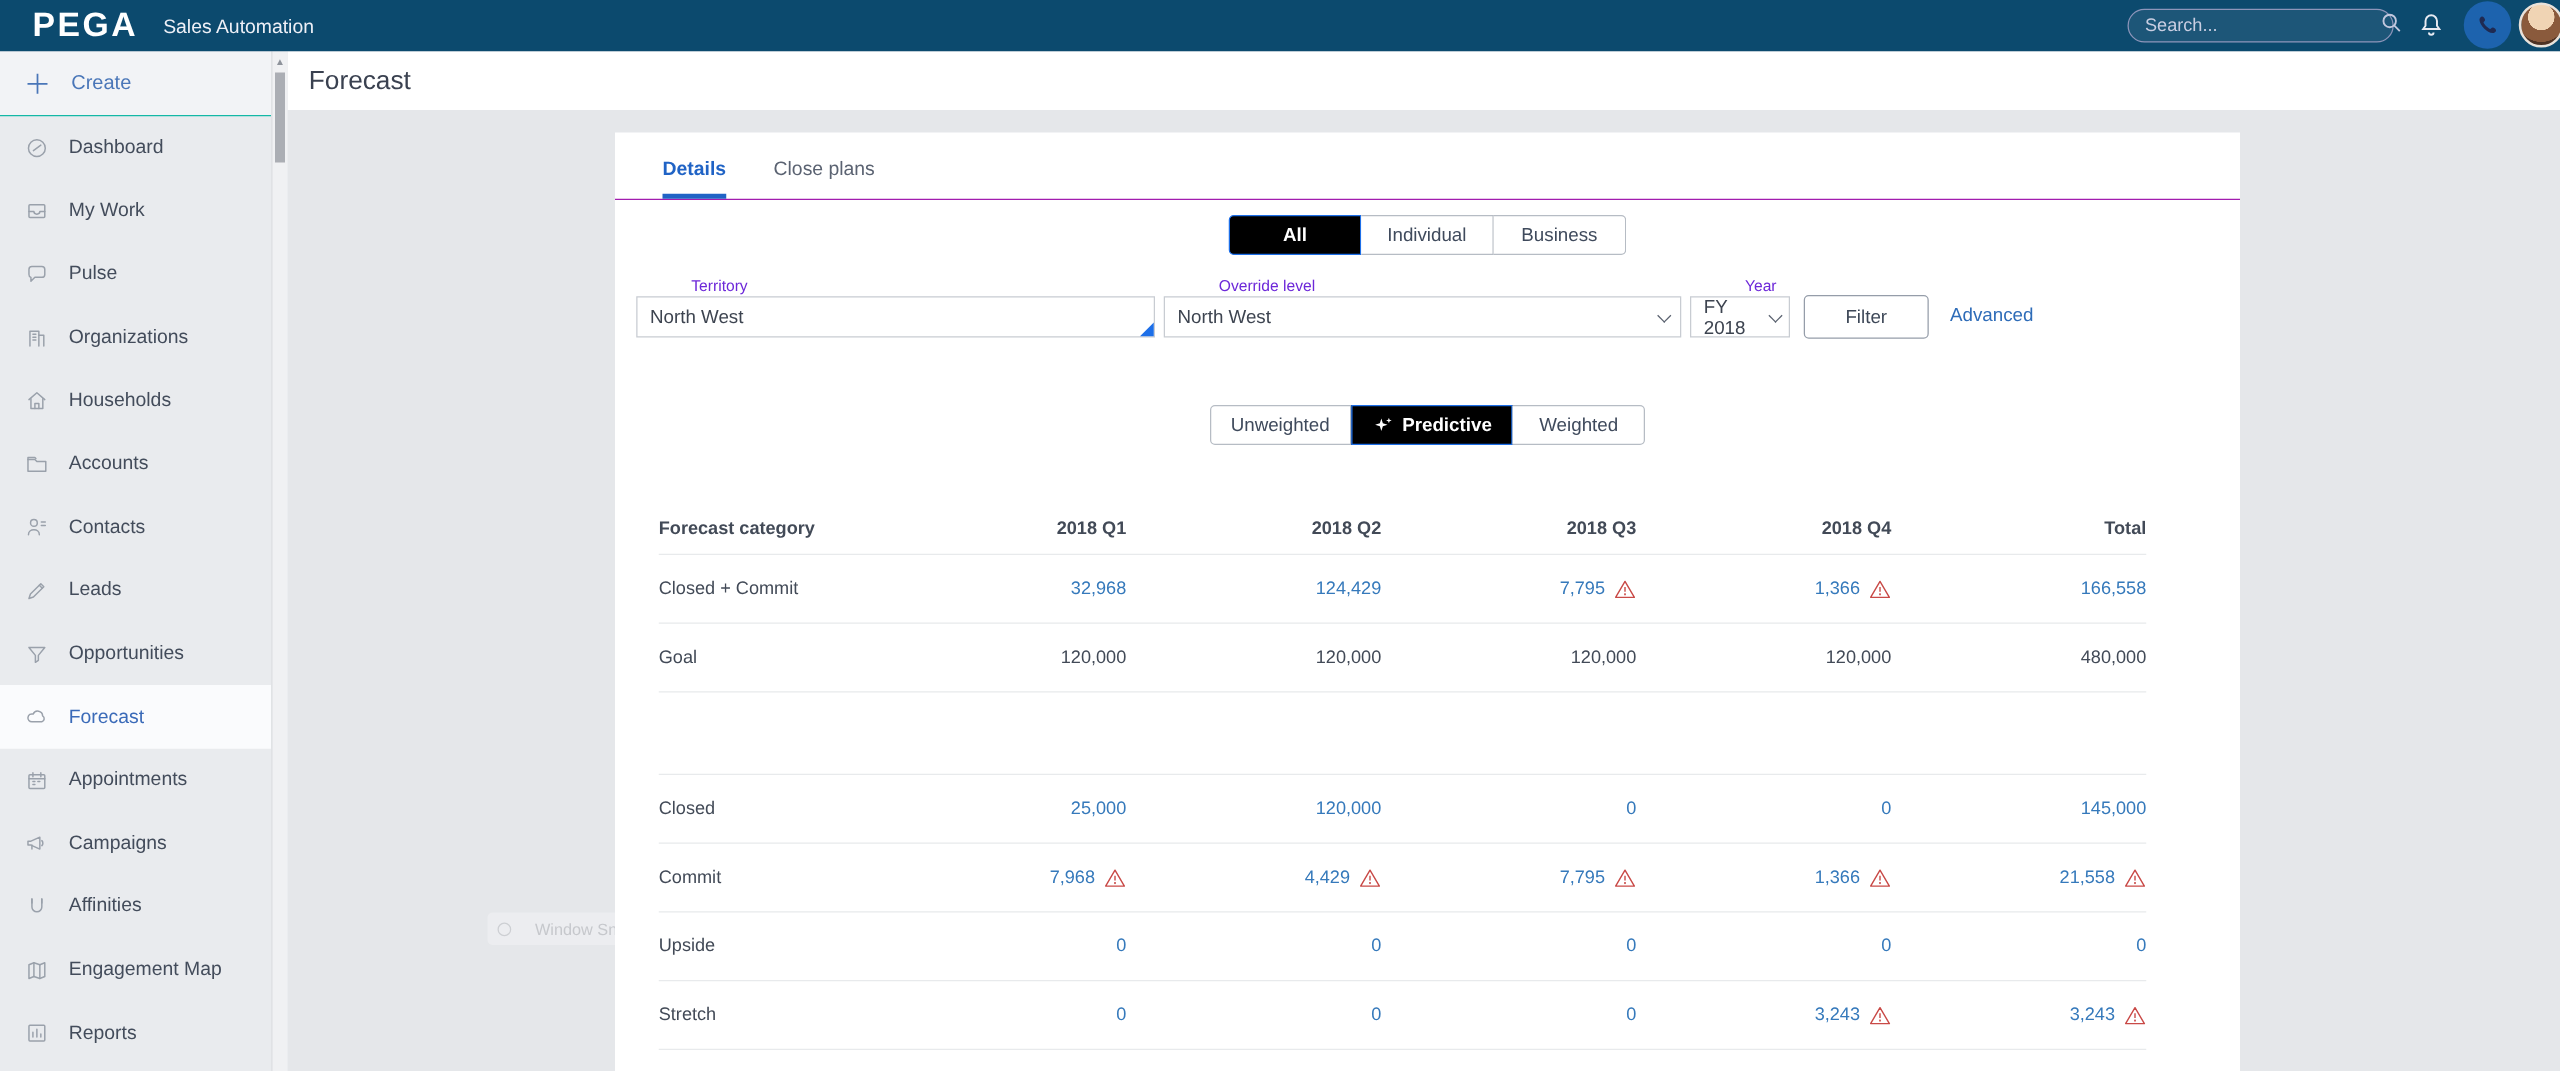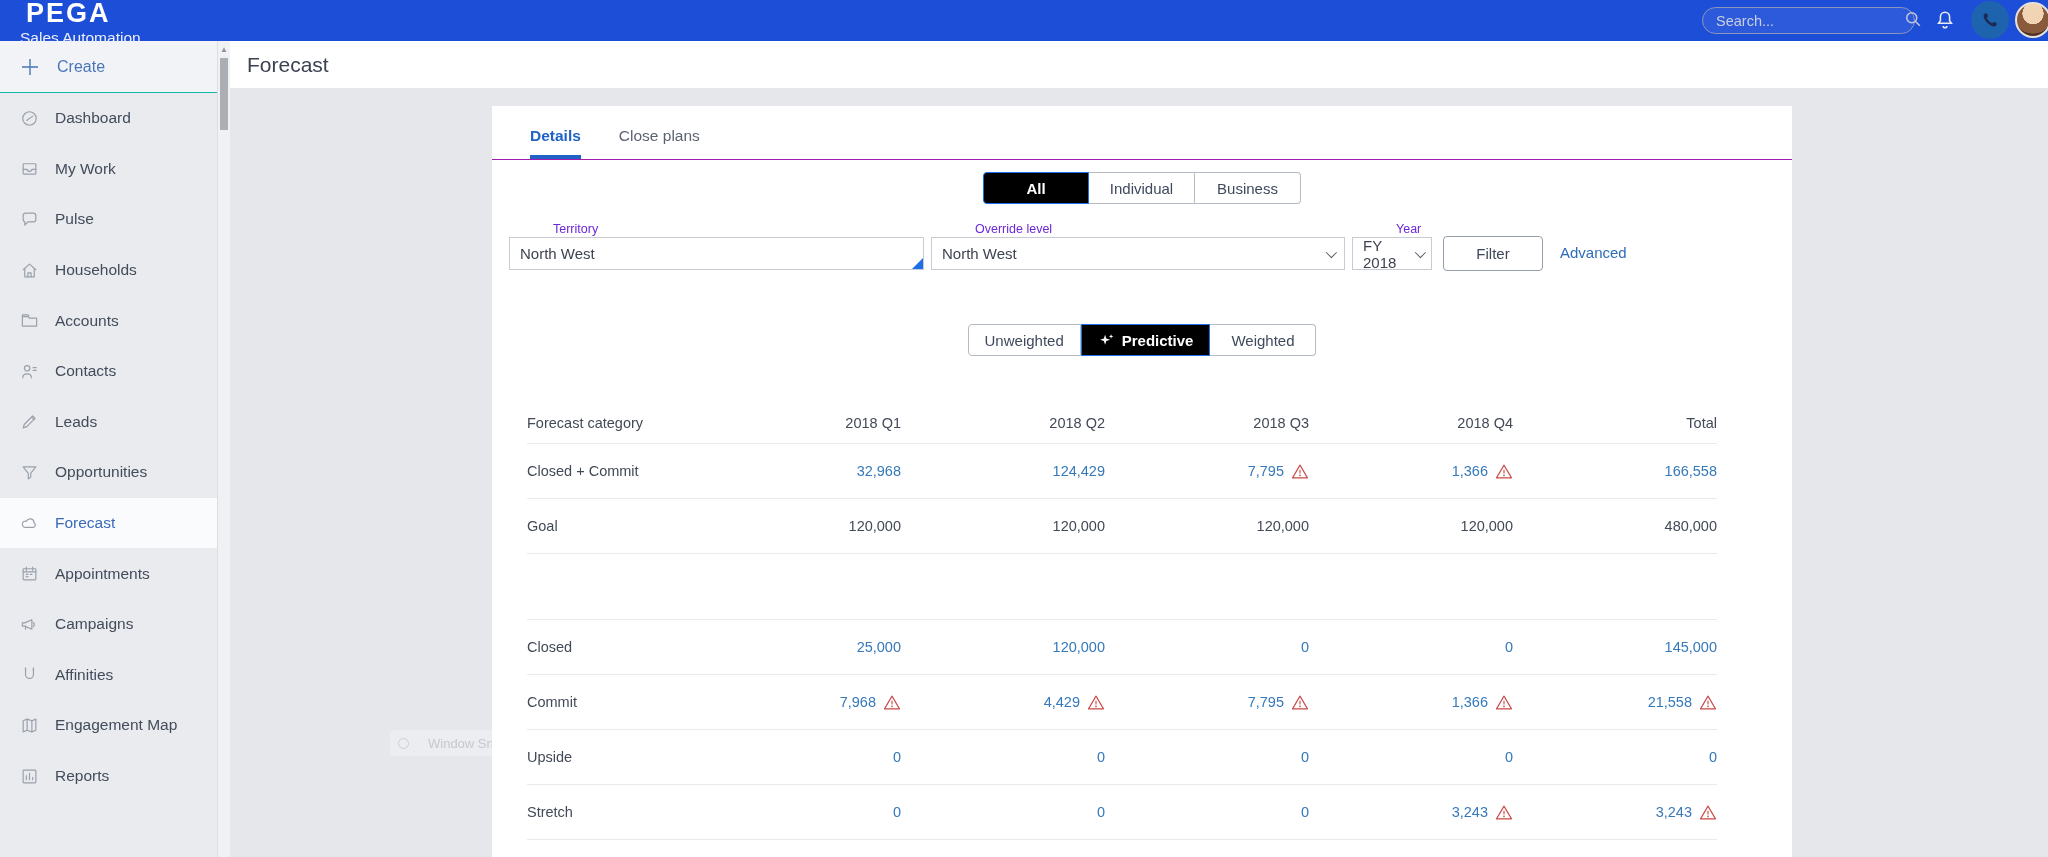--- a/index.html
+++ b/index.html
@@ -1,20 +1,20 @@
 <!DOCTYPE html>
 <html><head>
 <meta charset="utf-8">
 <style>
   * { margin:0; padding:0; box-sizing:border-box; }
   html,body { width:2048px; height:857px; overflow:hidden; }
   body { font-family:"Liberation Sans","DejaVu Sans",sans-serif; background:#e5e7ea; position:relative; color:#424a57; }
 
   
-  .topbar { position:absolute; top:0; left:0; width:2048px; height:41px; background:#1d4ed8; display:flex; align-items:flex-start; z-index:30;flex-direction:column; }
+  .topbar { position:absolute; top:0; left:0; width:2048px; height:41px; background:#0c4a6e; display:flex; align-items:center; z-index:30; }
   .brand { color:#ffffff; font-size:27px; font-weight:800; letter-spacing:2px; margin-left:26px; line-height:1; }
   .app-title { color:#eef0f7; font-size:15.5px; margin-left:20px; margin-top:2px; }
   .search-pill { position:absolute; right:133px; top:7px; width:213px; height:27px; border:1px solid #8d95ba; border-radius:14px; background:rgba(255,255,255,0.07); display:flex; align-items:center; padding:0 10px 0 13px; }
   .search-pill input { flex:1; background:transparent; border:none; outline:none; color:#c9cee2; font-size:14.5px; font-family:inherit; }
   .search-pill input::placeholder { color:#c9cee2; opacity:1; }
   .top-ico { position:absolute; top:9px; display:flex; }
   .phone-btn { position:absolute; left:1971px; top:1px; width:38px; height:38px; border-radius:50%; background:#1d63ae; display:flex; align-items:center; justify-content:center; }
   .avatar { position:absolute; left:2015px; top:2px; width:36px; height:36px; border-radius:50%; border:2px solid #e9e2da; background:radial-gradient(circle at 50% 30%, #f0d4b4 0 38%, #8a5a3c 39% 72%, #4e3223 73%); }
 
   
@@ -54,21 +54,21 @@
   .input-box { position:absolute; top:15px; height:33px; border:1px solid #c8ccd2; background:#fff; font-size:15px; color:#3d4450; display:flex; align-items:center; padding:0 10px; }
   .input-box input { border:none; outline:none; width:100%; font-size:15px; color:#3d4450; font-family:inherit; background:transparent; }
   .corner-tri { position:absolute; right:0; bottom:0; width:0; height:0; border-left:11px solid transparent; border-bottom:11px solid #1d6fe8; }
   .chev { width:8px; height:8px; border-right:1.6px solid #59606e; border-bottom:1.6px solid #59606e; transform:rotate(45deg) translateY(-2px); margin-left:auto; flex:none; }
   .filter-btn { position:absolute; left:951px; top:14px; width:100px; height:35px; border:1px solid #959da9; border-radius:4px; background:#fff; color:#3d4757; font-size:15px; display:flex; align-items:center; justify-content:center; cursor:pointer; }
   .advanced { position:absolute; left:1068px; top:22px; color:#2e6cb8; font-size:15px; cursor:pointer; }
 
   
   .ftable { margin:46px 75px 0 35px; width:1190px; font-size:14.5px; }
   .t-header, .t-row { display:grid; grid-template-columns:170px repeat(5,1fr); align-items:center; border-bottom:1px solid #e8eaec; }
-  .t-header { height:42px; color:#424a57; }
+  .t-header { height:42px; color:#424a57;font-weight:bold; }
   .t-row { height:55px; }
   .t-spacer { height:66px; border-bottom:1px solid #e8eaec; }
   .cell-num { display:flex; justify-content:flex-end; align-items:center; gap:7px; }
   .link { color:#3579bb; cursor:pointer; }
   .plainv { color:#424a57; }
   .cat { color:#424a57; }
 
   
   .watermark { position:absolute; left:160px; top:642px; width:130px; height:26px; background:rgba(255,255,255,0.28); border-radius:4px; display:flex; align-items:center; color:#c6c8cc; font-size:13px; gap:19px; padding-left:8px; }
   .watermark .dot { width:11px; height:11px; border:1.5px solid #cdcfd3; border-radius:50%; flex:none; }
@@ -132,20 +132,30 @@
         </span>
         <span>My Work</span>
       </div>
       <div class="side-item">
         <span class="side-icon">
           <svg width="19" height="19" viewBox="0 0 24 24" fill="none" stroke="#9aa1ab" stroke-width="1.5" stroke-linejoin="round" stroke-linecap="round">
             <path d="M4 7a3 3 0 0 1 3-3h10a3 3 0 0 1 3 3v5a3 3 0 0 1-3 3h-7l-4 4v-4a3 3 0 0 1-2-3z"></path>
           </svg>
         </span>
         <span>Pulse</span>
+      </div>
+      <div class="side-item">
+        <span class="side-icon">
+          <svg width="19" height="19" viewBox="0 0 24 24" fill="none" stroke="#9aa1ab" stroke-width="1.5" stroke-linejoin="round" stroke-linecap="round">
+            <path d="M5 20V5h9v15"></path>
+            <path d="M14 9h5v11"></path>
+            <path d="M8 8h3M8 11h3M8 14h3"></path>
+          </svg>
+        </span>
+        <span>Organizations</span>
       </div>
       <div class="side-item">
         <span class="side-icon">
           <svg width="19" height="19" viewBox="0 0 24 24" fill="none" stroke="#9aa1ab" stroke-width="1.5" stroke-linejoin="round" stroke-linecap="round">
             <path d="M4 11l8-7 8 7"></path>
             <path d="M6 10v10h12V10"></path>
             <path d="M10 20v-5h4v5"></path>
           </svg>
         </span>
         <span>Households</span>

